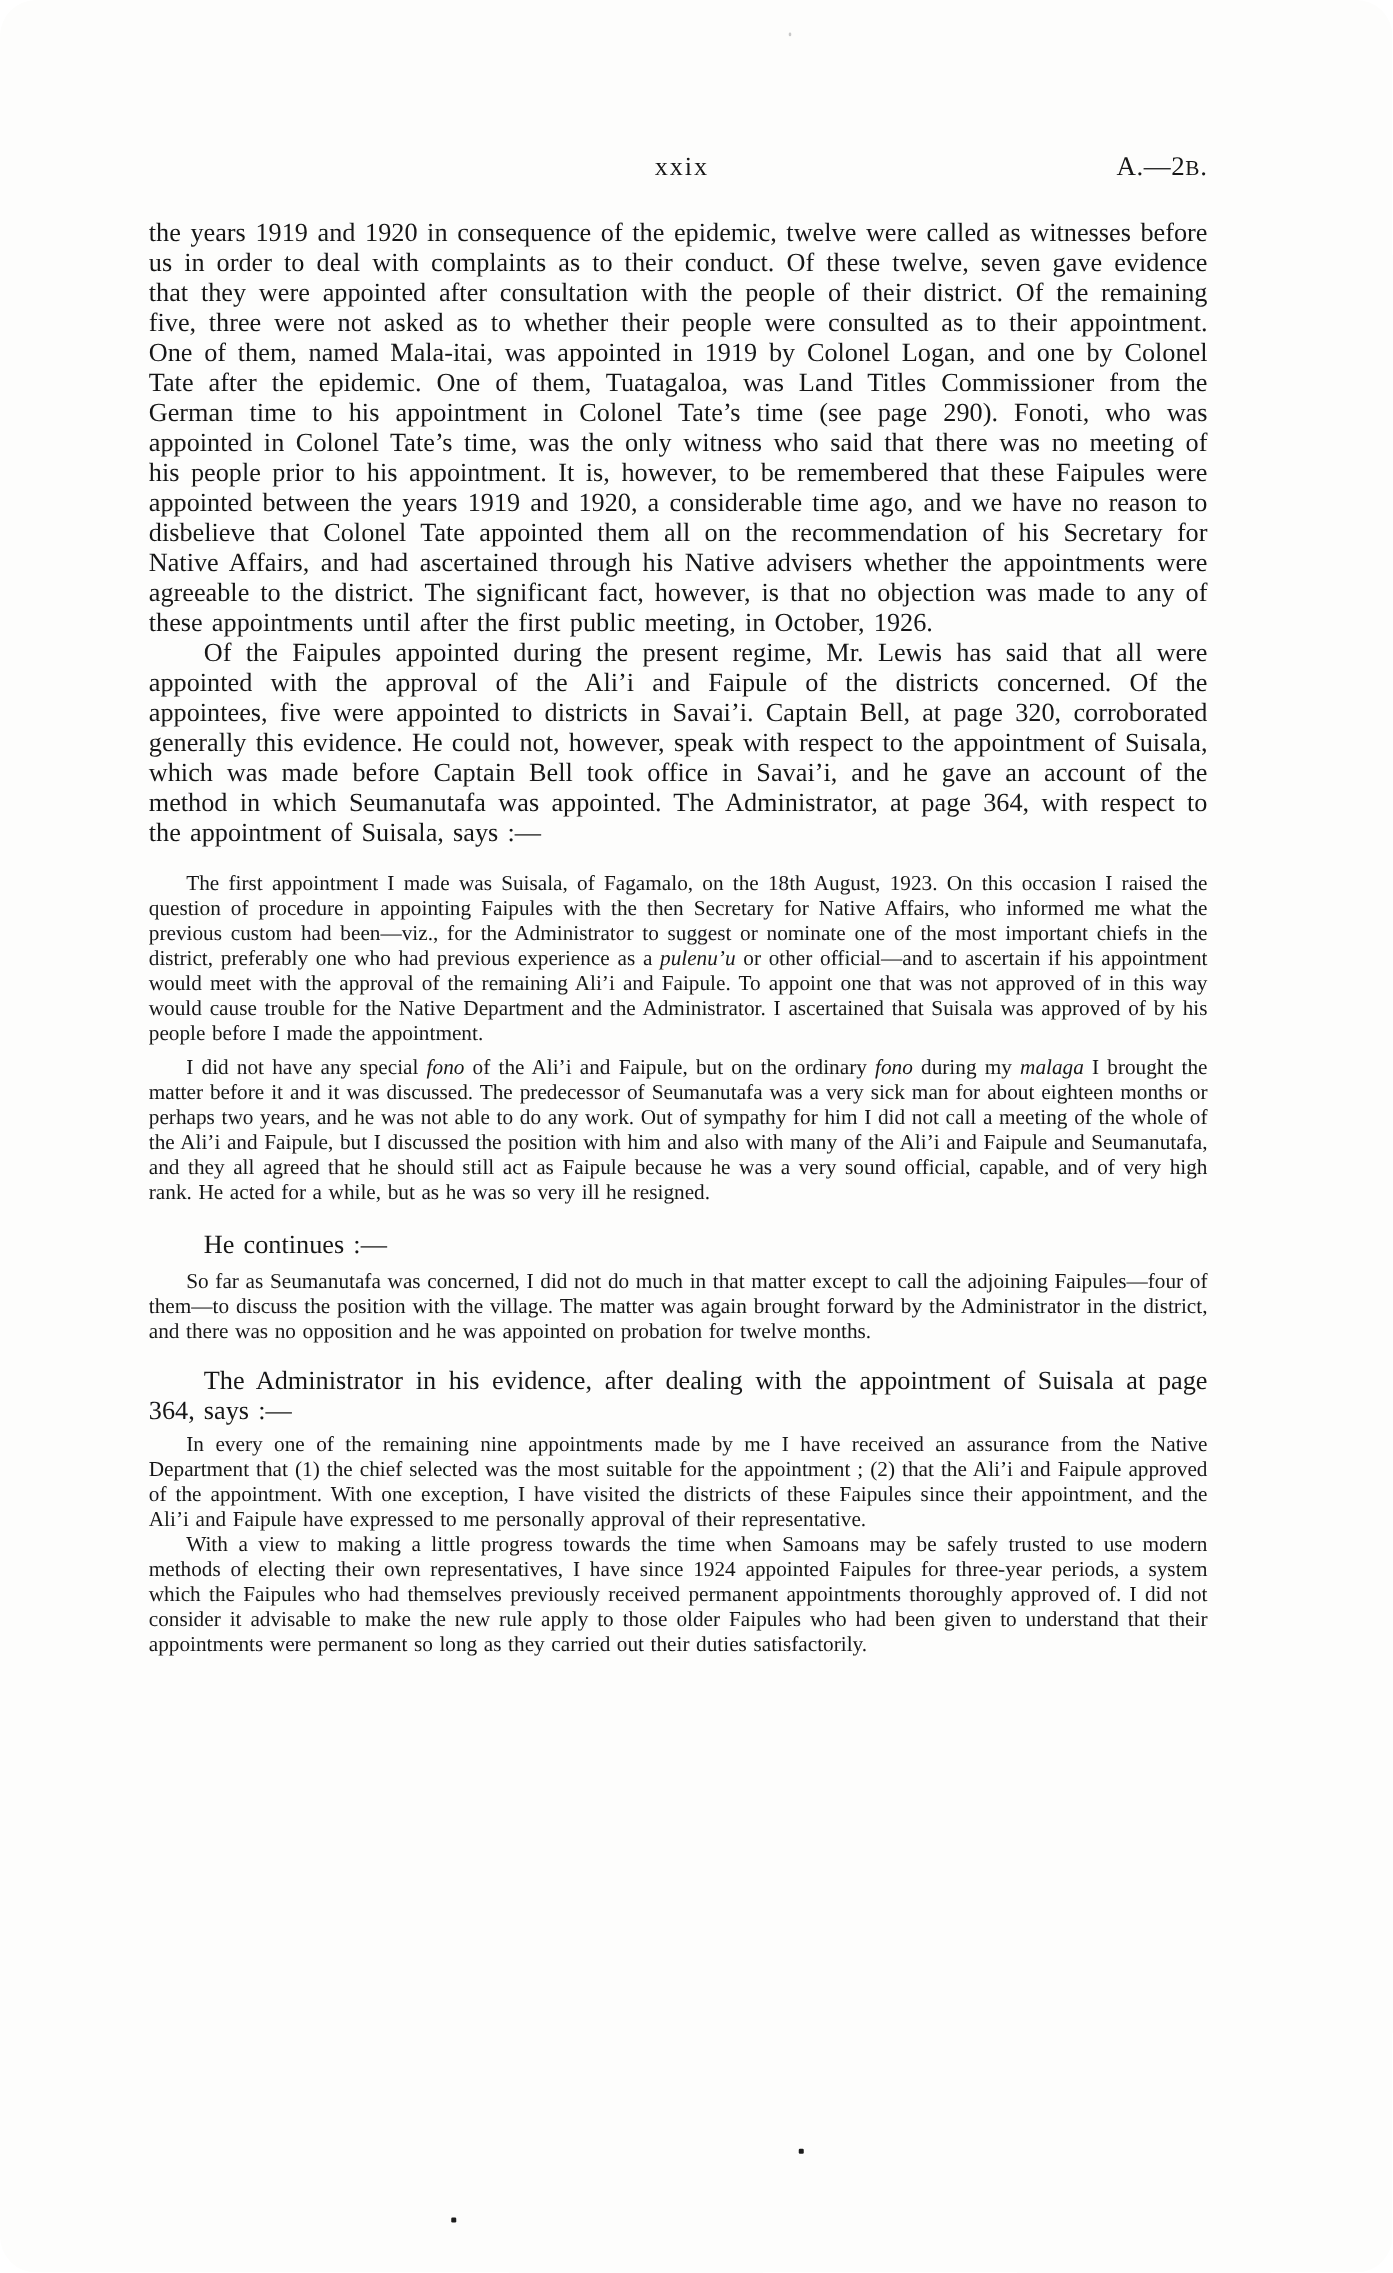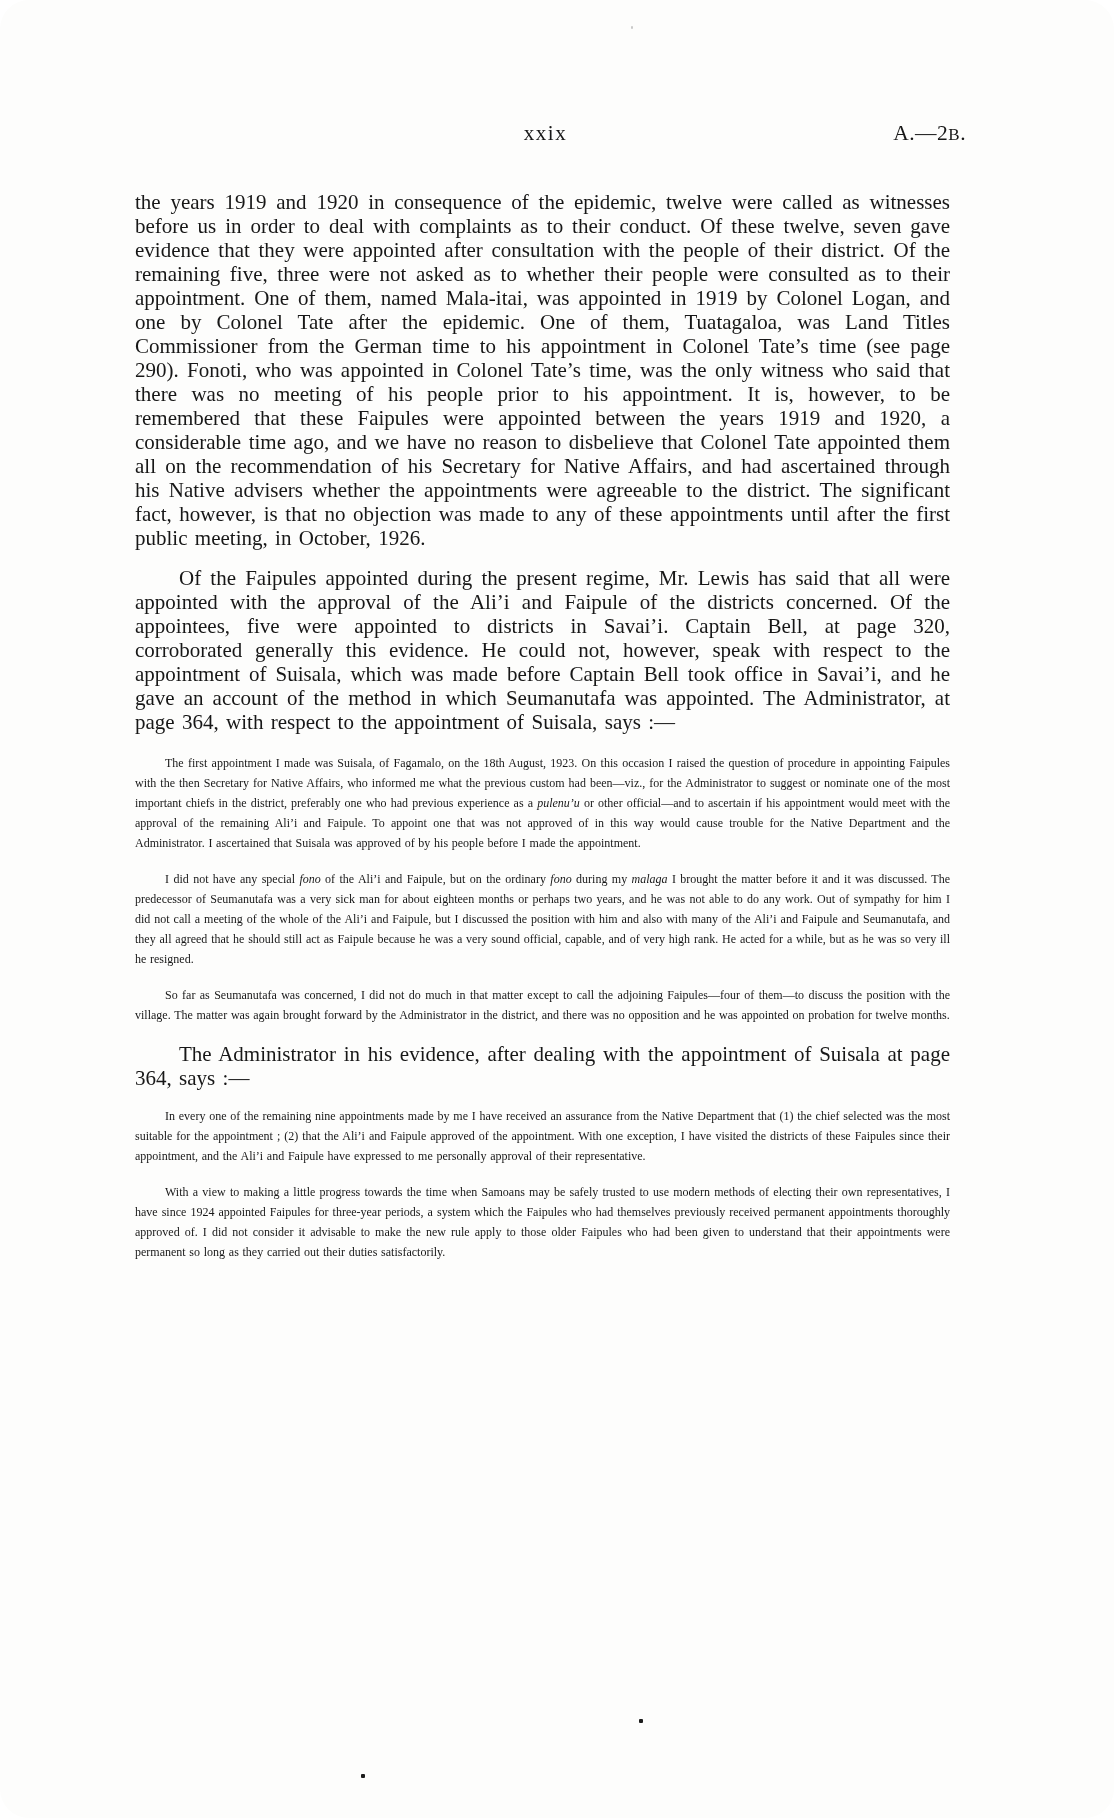--- a/index.html
+++ b/index.html
@@ -14,43 +14,44 @@
     -webkit-font-smoothing:antialiased;
   }
   .pagehead{position:absolute;top:121px;left:119px;width:847px;height:28px;}
   .pagenum{
     position:absolute;left:6px;right:0;top:0;text-align:center;
     font-size:21px;letter-spacing:1.5px;
   }
   .ref{position:absolute;right:0;top:0;font-size:21.5px;letter-spacing:0.5px;white-space:nowrap;}
   .ref .sc{font-size:17px;}
   main{position:absolute;left:119px;top:174px;width:847px;}
-  p{margin:16px;text-align:justify;font-family:Liberation Serif, serif;}
+  p{margin:0;text-align:justify;font-family:Liberation Serif, serif;}
   .mainp{font-size:21px;line-height:24px;word-spacing:0.10em;}
   .mainp.ind{text-indent:44px;}
-  .quotep{font-size:12px;line-height:20px;word-spacing:0.06em;text-indent:30px;}
+  .quotep{font-size:17px;line-height:20px;word-spacing:0.06em;text-indent:30px;}
   .it{font-style:italic;}
   .speck{position:absolute;background:#1c1c1c;border-radius:1px;}
   .speck.faint{background:#c9c9c9;}
 </style>
 </head>
 <body>
 
 <div class="page">
 
   <div class="pagehead">
     <span class="pagenum">xxix</span>
     <span class="ref"><span>A.—2</span><span class="sc">B</span><span>.</span></span>
   </div>
 
   <main>
     <p class="mainp"><span>the years 1919 and 1920 in consequence of the epidemic, twelve were called as witnesses before us in order to deal with complaints as to their conduct. Of these twelve, seven gave evidence that they were appointed after consultation with the people of their district. Of the remaining five, three were not asked as to whether their people were consulted as to their appointment. One of them, named Mala-itai, was appointed in 1919 by Colonel Logan, and one by Colonel Tate after the epidemic. One of them, Tuatagaloa, was Land Titles Commissioner from the German time to his appointment in Colonel Tate’s time (see page 290). Fonoti, who was appointed in Colonel Tate’s time, was the only witness who said that there was no meeting of his people prior to his appointment. It is, however, to be remembered that these Faipules were appointed between the years 1919 and 1920, a considerable time ago, and we have no reason to disbelieve that Colonel Tate appointed them all on the recommendation of his Secretary for Native Affairs, and had ascertained through his Native advisers whether the appointments were agreeable to the district. The significant fact, however, is that no objection was made to any of these appointments until after the first public meeting, in October, 1926.</span></p>
     <p class="mainp ind"><span>Of the Faipules appointed during the present regime, Mr. Lewis has said that all were appointed with the approval of the Ali’i and Faipule of the districts concerned. Of the appointees, five were appointed to districts in Savai’i. Captain Bell, at page 320, corroborated generally this evidence. He could not, however, speak with respect to the appointment of Suisala, which was made before Captain Bell took office in Savai’i, and he gave an account of the method in which Seumanutafa was appointed. The Administrator, at page 364, with respect to the appointment of Suisala, says :—</span></p>
     <p class="quotep" style="margin-top:19px"><span>The first appointment I made was Suisala, of Fagamalo, on the 18th August, 1923. On this occasion I raised the question of procedure in appointing Faipules with the then Secretary for Native Affairs, who informed me what the previous custom had been—viz., for the Administrator to suggest or nominate one of the most important chiefs in the district, preferably one who had previous experience as a </span><span class="it">pulenu’u</span><span> or other official—and to ascertain if his appointment would meet with the approval of the remaining Ali’i and Faipule. To appoint one that was not approved of in this way would cause trouble for the Native Department and the Administrator. I ascertained that Suisala was approved of by his people before I made the appointment.</span></p>
     <p class="quotep" style="margin-top:7px"><span>I did not have any special </span><span class="it">fono</span><span> of the Ali’i and Faipule, but on the ordinary </span><span class="it">fono</span><span> during my </span><span class="it">malaga</span><span> I brought the matter before it and it was discussed. The predecessor of Seumanutafa was a very sick man for about eighteen months or perhaps two years, and he was not able to do any work. Out of sympathy for him I did not call a meeting of the whole of the Ali’i and Faipule, but I discussed the position with him and also with many of the Ali’i and Faipule and Seumanutafa, and they all agreed that he should still act as Faipule because he was a very sound official, capable, and of very high rank. He acted for a while, but as he was so very ill he resigned.</span></p>
+    <p class="mainp ind" style="margin-top:19px"><span>He continues :—</span></p>
     <p class="quotep" style="margin-top:8px"><span>So far as Seumanutafa was concerned, I did not do much in that matter except to call the adjoining Faipules—four of them—to discuss the position with the village. The matter was again brought forward by the Administrator in the district, and there was no opposition and he was appointed on probation for twelve months.</span></p>
     <p class="mainp ind" style="margin-top:17px"><span>The Administrator in his evidence, after dealing with the appointment of Suisala at page 364, says :—</span></p>
     <p class="quotep" style="margin-top:6px"><span>In every one of the remaining nine appointments made by me I have received an assurance from the Native Department that (1) the chief selected was the most suitable for the appointment ; (2) that the Ali’i and Faipule approved of the appointment. With one exception, I have visited the districts of these Faipules since their appointment, and the Ali’i and Faipule have expressed to me personally approval of their representative.</span></p>
     <p class="quotep"><span>With a view to making a little progress towards the time when Samoans may be safely trusted to use modern methods of electing their own representatives, I have since 1924 appointed Faipules for three-year periods, a system which the Faipules who had themselves previously received permanent appointments thoroughly approved of. I did not consider it advisable to make the new rule apply to those older Faipules who had been given to understand that their appointments were permanent so long as they carried out their duties satisfactorily.</span></p>
   </main>
 
   <div class="speck faint" style="left:631px;top:26px;width:2px;height:3px;"></div>
   <div class="speck" style="left:639px;top:1719px;width:4px;height:4px;"></div>
   <div class="speck" style="left:361px;top:1774px;width:4px;height:4px;"></div>
 

